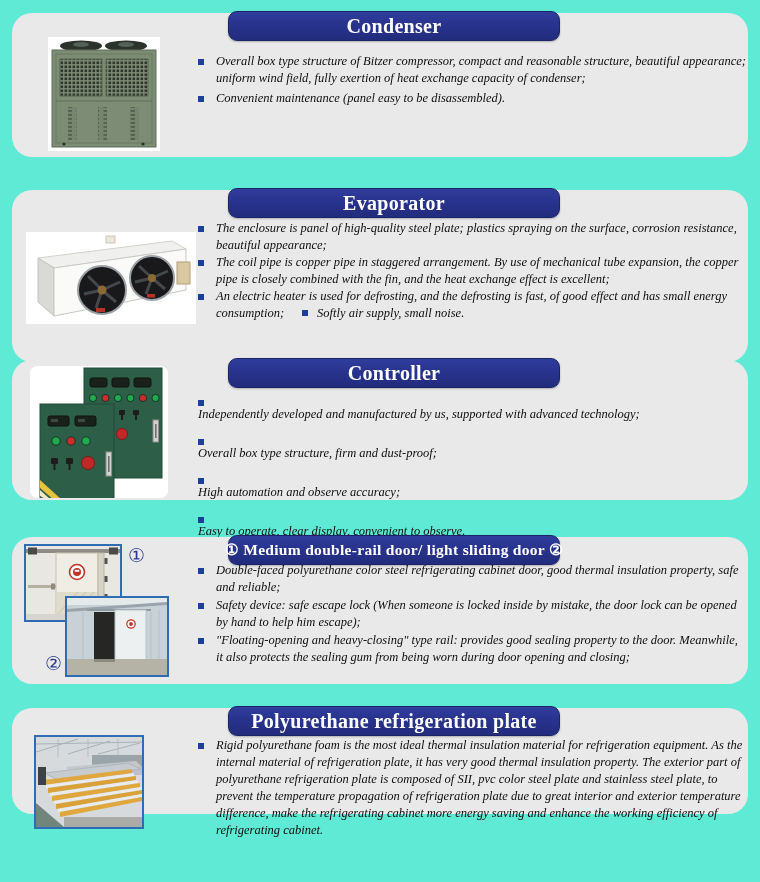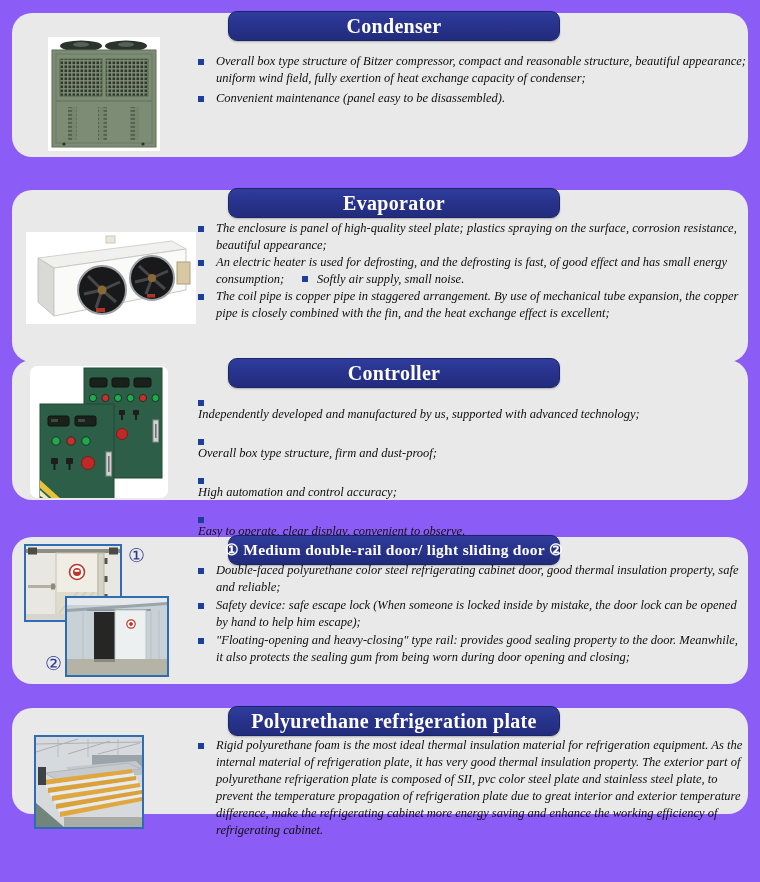--- a/index.html
+++ b/index.html
@@ -1,17 +1,17 @@
 <!DOCTYPE html>
 <html><head>
 <meta charset="utf-8">
 <style>
   html,body { margin:0; padding:0; background:#ffffff; }
   .page {
-    position:relative; width:760px; height:882px; background:#8b5cf6;
+    position:relative; width:760px; height:882px; background:#5eead4;
     font-family:"Liberation Serif","DejaVu Serif",serif; color:#0d0d0d;
     overflow:hidden;
   }
   .card {
     position:absolute; left:12px; width:736px;
     background:#e9e9e9; border-radius:20px;
   }
   #card-condenser  { top:13px;  height:144px; }
   #card-evaporator { top:190px; height:172px; }
   #card-controller { top:360px; height:140px; }
@@ -136,25 +136,25 @@
         <rect x="151" y="30" width="13" height="22" fill="#d8c9a2" stroke="#b0a077"></rect>
       </svg>
     </div>
     <div class="bullets">
       <div class="brow">
         <span class="sq"></span>
         <p class="bt"><span>The enclosure is panel of high-quality steel plate; plastics spraying on the surface, corrosion resistance, beautiful appearance;</span></p>
       </div>
       <div class="brow">
         <span class="sq"></span>
+        <p class="bt"><span>The coil pipe is copper pipe in staggered arrangement. By use of mechanical tube expansion, the copper pipe is closely combined with the fin, and the heat exchange effect is excellent;</span></p>
+      </div>
+      <div class="brow">
+        <span class="sq"></span>
         <p class="bt"><span>An electric heater is used for defrosting, and the defrosting is fast, of good effect and has small energy consumption;</span><span class="sq inline"></span><span>Softly air supply, small noise.</span></p>
-      </div>
-      <div class="brow">
-        <span class="sq"></span>
-        <p class="bt"><span>The coil pipe is copper pipe in staggered arrangement. By use of mechanical tube expansion, the copper pipe is closely combined with the fin, and the heat exchange effect is excellent;</span></p>
       </div>
     </div>
   </div>
 
   <div class="card" id="card-controller">
     <div class="banner">
       <span>Controller</span>
     </div>
     <div class="photo" id="ph-controller">
       <svg viewBox="0 0 138 135" width="138" height="135">
@@ -213,21 +213,21 @@
       <div class="brow">
         <span class="sq"></span>
         <p class="bt"><span>Independently developed and manufactured by us, supported with advanced technology;</span></p>
       </div>
       <div class="brow">
         <span class="sq"></span>
         <p class="bt"><span>Overall box type structure, firm and dust-proof;</span></p>
       </div>
       <div class="brow">
         <span class="sq"></span>
-        <p class="bt"><span>High automation and control accuracy;</span></p>
+        <p class="bt"><span>High automation and observe accuracy;</span></p>
       </div>
       <div class="brow">
         <span class="sq"></span>
         <p class="bt"><span>Easy to operate, clear display, convenient to observe.</span></p>
       </div>
     </div>
   </div>
 
   <div class="card" id="card-doors">
     <div class="banner">

